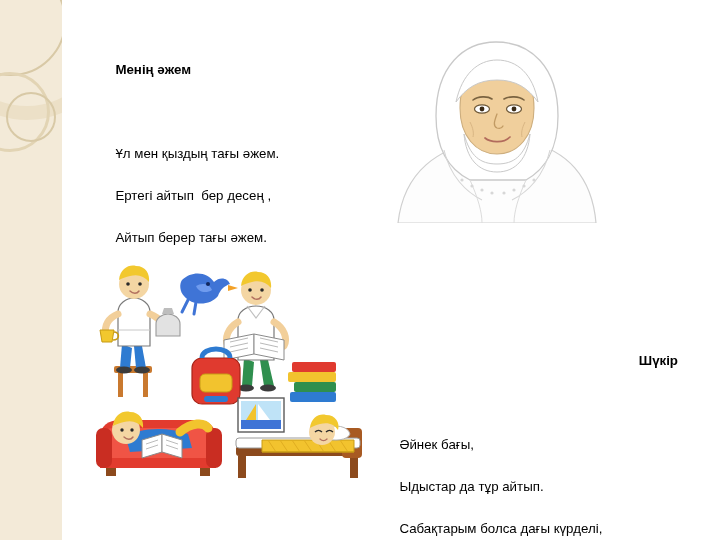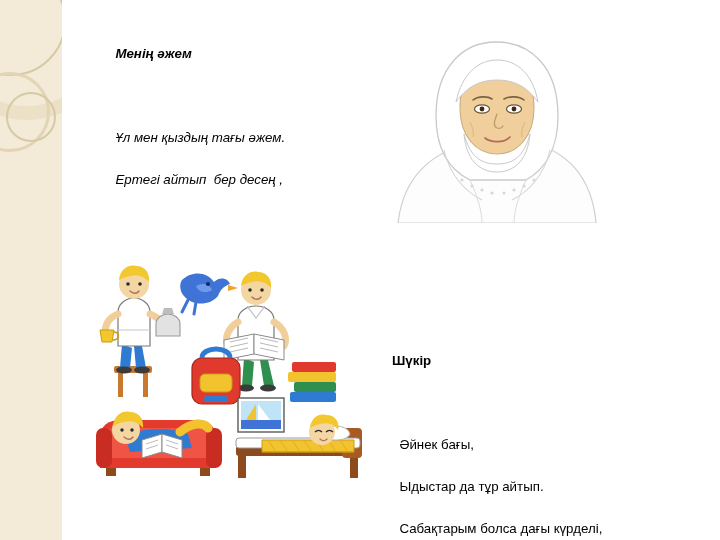--- a/index.html
+++ b/index.html
@@ -52,30 +52,29 @@
     font-size: 13.3px;
     line-height: 21px;
     color: #000000;
     white-space: pre;
   }
   .poem .title {
     font-weight: bold;
   }
   #poem-one {
     left: 108px;
-    top: 22px;
-    font-style: italic;
+    top: 38px;
   }
   #poem-two {
     left: 392px;
     top: 308px;
   }
   #poem-two .title {
     display: block;
-    text-align: left;
+    text-align: right;
     width: 286px;
   }
 
   
   .photo {
     position: absolute;
     left: 378px;
     top: 30px;
     width: 230px;
     height: 193px;
@@ -104,21 +103,21 @@
   <div class="ring r3"></div>
   <div class="ring r4"></div>
   <div class="inner-strip"></div>
 </div>
 
 <div class="poem" id="poem-one">
   <span class="title">Менің әжем</span><br>
   <br>
   <span>Ұл мен қыздың тағы әжем.</span><br>
   <span>Ертегі айтып  бер десең ,</span><br>
-  <br>
+  <span>Айтып берер тағы әжем.</span><br>
   <span></span><br>
   <span>Менің  әжем-жыр әжем,</span><br>
   <span>Шуағы мол нұр әжем.</span><br>
   <span>Ақ таяққа  сүйеніп,</span><br>
   <span>Аман-есен жүр әжем</span>
 </div>
 
 <div class="poem" id="poem-two">
   <span class="title">Шүкір</span>
   <br>

